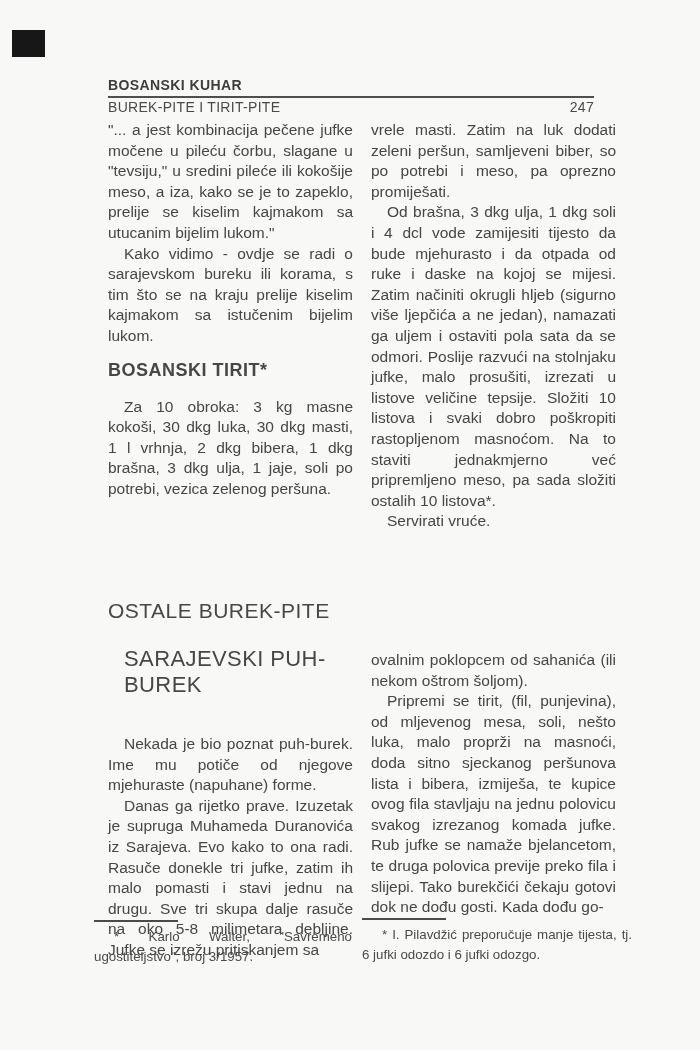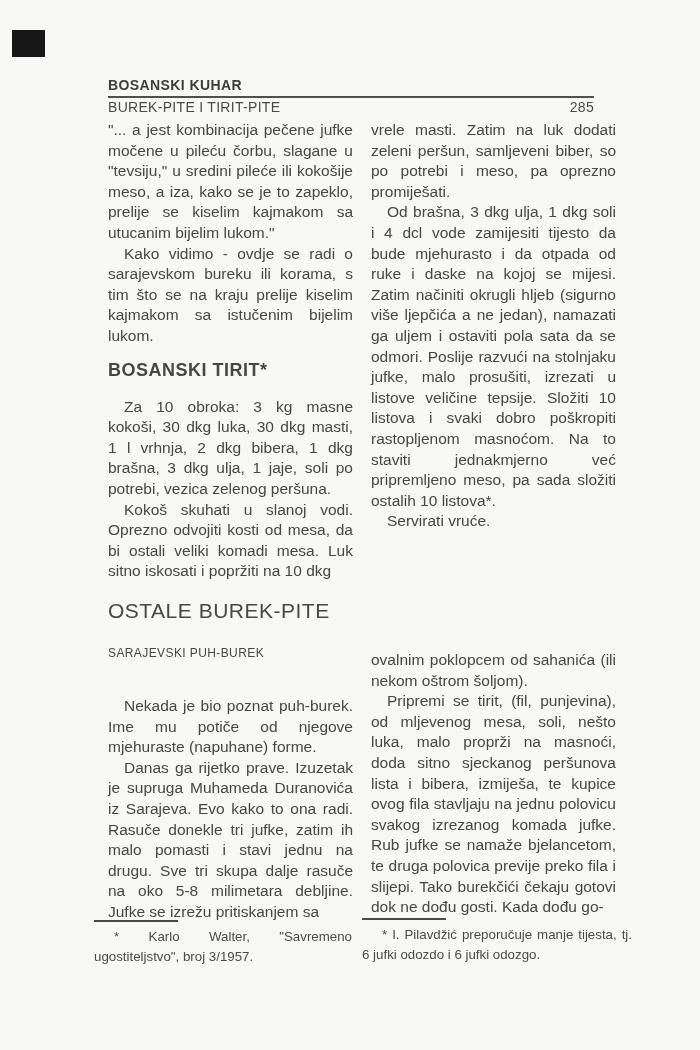--- a/index.html
+++ b/index.html
@@ -39,22 +39,22 @@
   .p-ind{text-indent:16px;}
   h2.tirit{
     font-size:18px;font-weight:700;letter-spacing:.5px;color:#474747;
     margin:13px 0 16px 0;
   }
   .ostale-heading{
     position:absolute;left:108px;top:599px;margin:0;
     font-size:21px;font-weight:400;letter-spacing:.5px;color:#474747;
   }
   h3.puh{
-    font-size:12px;font-weight:400;letter-spacing:.4px;color:#474747;
-    margin:2px 0 36px 0;
+    font-size:22px;font-weight:400;letter-spacing:.4px;color:#474747;
+    margin:2px 0 36px 16px;
   }
   .col-pad-top{padding-top:6px;}
 
   
   .footnote{position:absolute;font-size:13.3px;line-height:19.5px;color:#4a4a4a;}
   .footnote .rule{width:84px;height:2px;background:#4b4b4b;margin-bottom:5px;}
   .footnote p{margin:0;text-align:justify;text-indent:20px;}
   .footnote-left{left:94px;top:920px;width:258px;}
   .footnote-right{left:362px;top:918px;width:270px;}
 </style>
@@ -62,31 +62,30 @@
 <body>
 
 <div class="page">
 
   <div class="scan-mark"></div>
 
   <div class="header">
     <div class="book-title">BOSANSKI KUHAR</div>
     <div class="subtitle-row">
       <span>BUREK-PITE I TIRIT-PITE</span>
-      <span>285</span>
+      <span>247</span>
     </div>
   </div>
 
   <div class="cols cols-top">
     <div class="col">
       <p class="p-noind">"... a jest kombinacija pečene jufke močene u pileću čorbu, slagane u "tevsiju," u sredini pileće ili kokošije meso, a iza, kako se je to zapeklo, prelije se kiselim kajmakom sa utucanim bijelim lukom."</p>
       <p class="p-ind">Kako vidimo - ovdje se radi o sarajevskom bureku ili korama, s tim što se na kraju prelije kiselim kajmakom sa istučenim bijelim lukom.</p>
       <h2 class="tirit">BOSANSKI TIRIT*</h2>
       <p class="p-ind">Za 10 obroka: 3 kg masne kokoši, 30 dkg luka, 30 dkg masti, 1 l vrhnja, 2 dkg bibera, 1 dkg brašna, 3 dkg ulja, 1 jaje, soli po potrebi, vezica zelenog peršuna.</p>
-      <p class="p-ind">Kokoš skuhati u slanoj vodi. Oprezno odvojiti kosti od mesa, da bi ostali veliki komadi mesa. Luk sitno iskosati i popržiti na 10 dkg</p>
     </div>
     <div class="col">
       <p class="p-noind">vrele masti. Zatim na luk dodati zeleni peršun, samljeveni biber, so po potrebi i meso, pa oprezno promiješati.</p>
       <p class="p-ind">Od brašna, 3 dkg ulja, 1 dkg soli i 4 dcl vode zamijesiti tijesto da bude mjehurasto i da otpada od ruke i daske na kojoj se mijesi. Zatim načiniti okrugli hljeb (sigurno više ljepčića a ne jedan), namazati ga uljem i ostaviti pola sata da se odmori. Poslije razvući na stolnjaku jufke, malo prosušiti, izrezati u listove veličine tepsije. Složiti 10 listova i svaki dobro poškropiti rastopljenom masnoćom. Na to staviti jednakmjerno već pripremljeno meso, pa sada složiti ostalih 10 listova*.</p>
       <p class="p-ind">Servirati vruće.</p>
     </div>
   </div>
 
   <h1 class="ostale-heading">OSTALE BUREK-PITE</h1>
 

